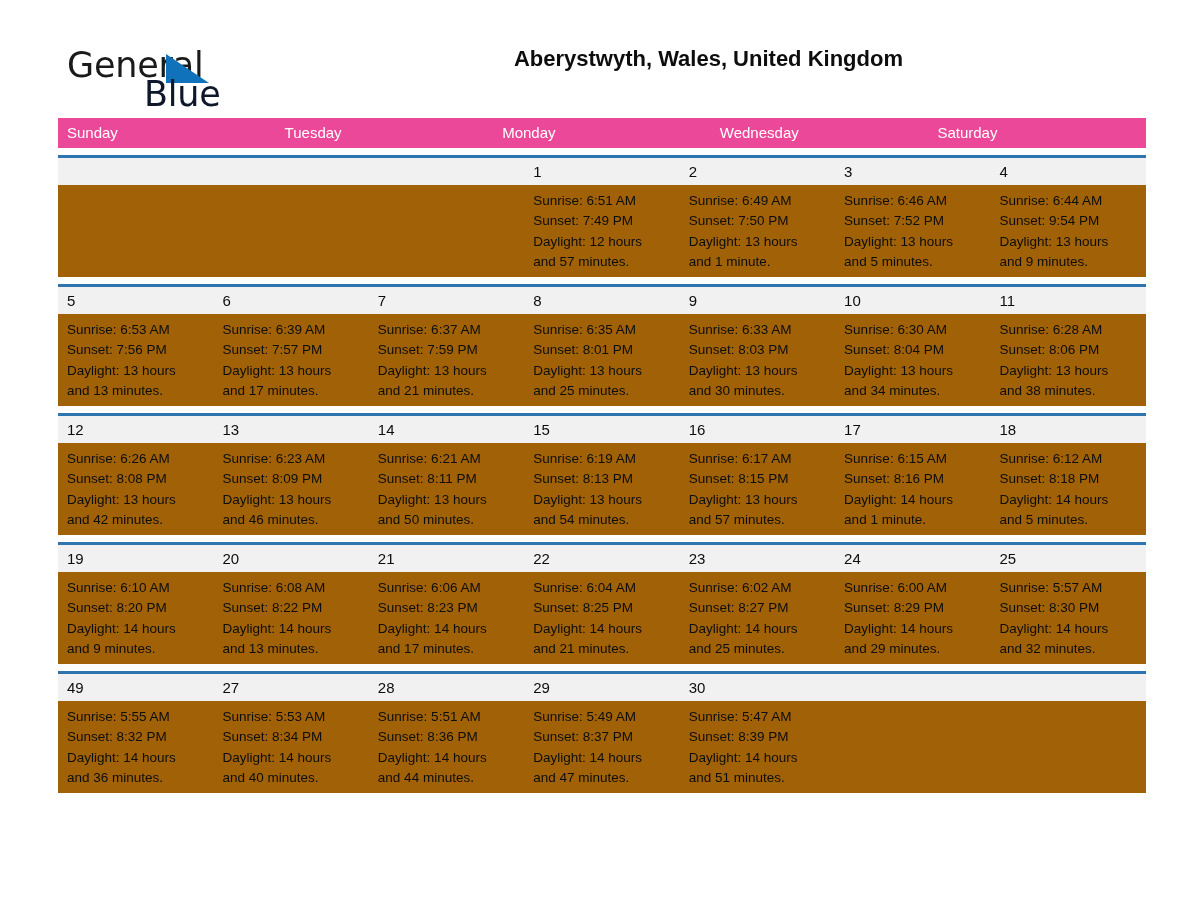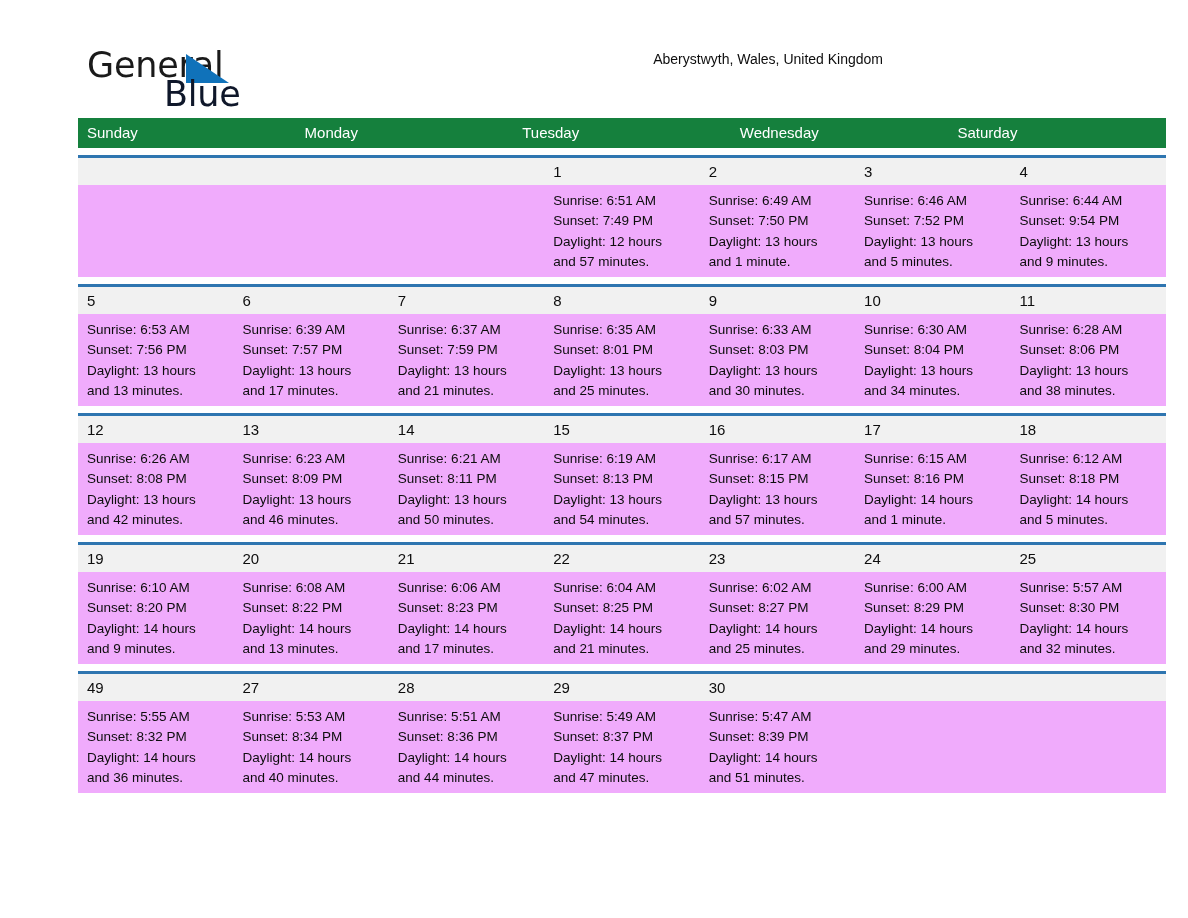--- a/index.html
+++ b/index.html
@@ -12,21 +12,21 @@
     height: 918px;
     font-family: "Liberation Sans", sans-serif;
     color: #000000;
     -webkit-font-smoothing: antialiased;
   }
   .page {
     position: relative;
     width: 969px;
     height: 918px;
     box-sizing: border-box;
-    padding: 0 78px;
+    padding: 0 58px;
   }
 
   
   .top-bar {
     position: relative;
     height: 118px;
   }
   .logo {
     position: absolute;
     left: 9px;
@@ -73,33 +73,33 @@
   }
   .cal-title {
     font-size: 40px;
     line-height: 50px;
     font-weight: 400;
     color: #0d0d0d;
     letter-spacing: 0px;
   }
   .cal-subtitle {
     margin-top: 8px;
-    font-size: 14px;
+    font-size: 22px;
     line-height: 26px;
-    font-weight: 400;
+    font-weight: 700;
     color: #0d0d0d;
   }
 
   
   .calendar {
     width: 1088px;
   }
   .week-head {
     display: flex;
-    background: #15803d;
+    background: #ec4899;
     height: 30px;
   }
   .week-head .dow {
     flex: 1 1 0;
     color: #ffffff;
     font-size: 15px;
     line-height: 30px;
     padding-left: 9px;
     box-sizing: border-box;
     white-space: nowrap;
@@ -116,21 +116,21 @@
   .week-num-row .num {
     flex: 1 1 0;
     box-sizing: border-box;
     padding-left: 9px;
     font-size: 15px;
     line-height: 27px;
     color: #0d0d0d;
   }
   .week-body-row {
     display: flex;
-    background: #f0abfc;
+    background: #a16207;
     min-height: 92px;
   }
   .week-body-row .cell {
     flex: 1 1 0;
     box-sizing: border-box;
     padding: 6px 9px 0 9px;
   }
   .cell .line {
     font-size: 13.5px;
     line-height: 20.3px;
@@ -153,22 +153,22 @@
 
     <div class="title-block">
       <div class="cal-subtitle">Aberystwyth, Wales, United Kingdom</div>
     </div>
 
   </div>
 
   <div class="calendar" id="calendar">
     <div class="week-head" id="weekday-header">
         <div class="dow">Sunday</div>
+        <div class="dow">Tuesday</div>
         <div class="dow">Monday</div>
-        <div class="dow">Tuesday</div>
         <div class="dow">Wednesday</div>
         <div class="dow">Saturday</div>
       </div>
     <div id="weeks">
         <div class="week">
           <div class="week-num-row">
             <div class="num"></div>
             <div class="num"></div>
             <div class="num"></div>
             <div class="num">1</div>

